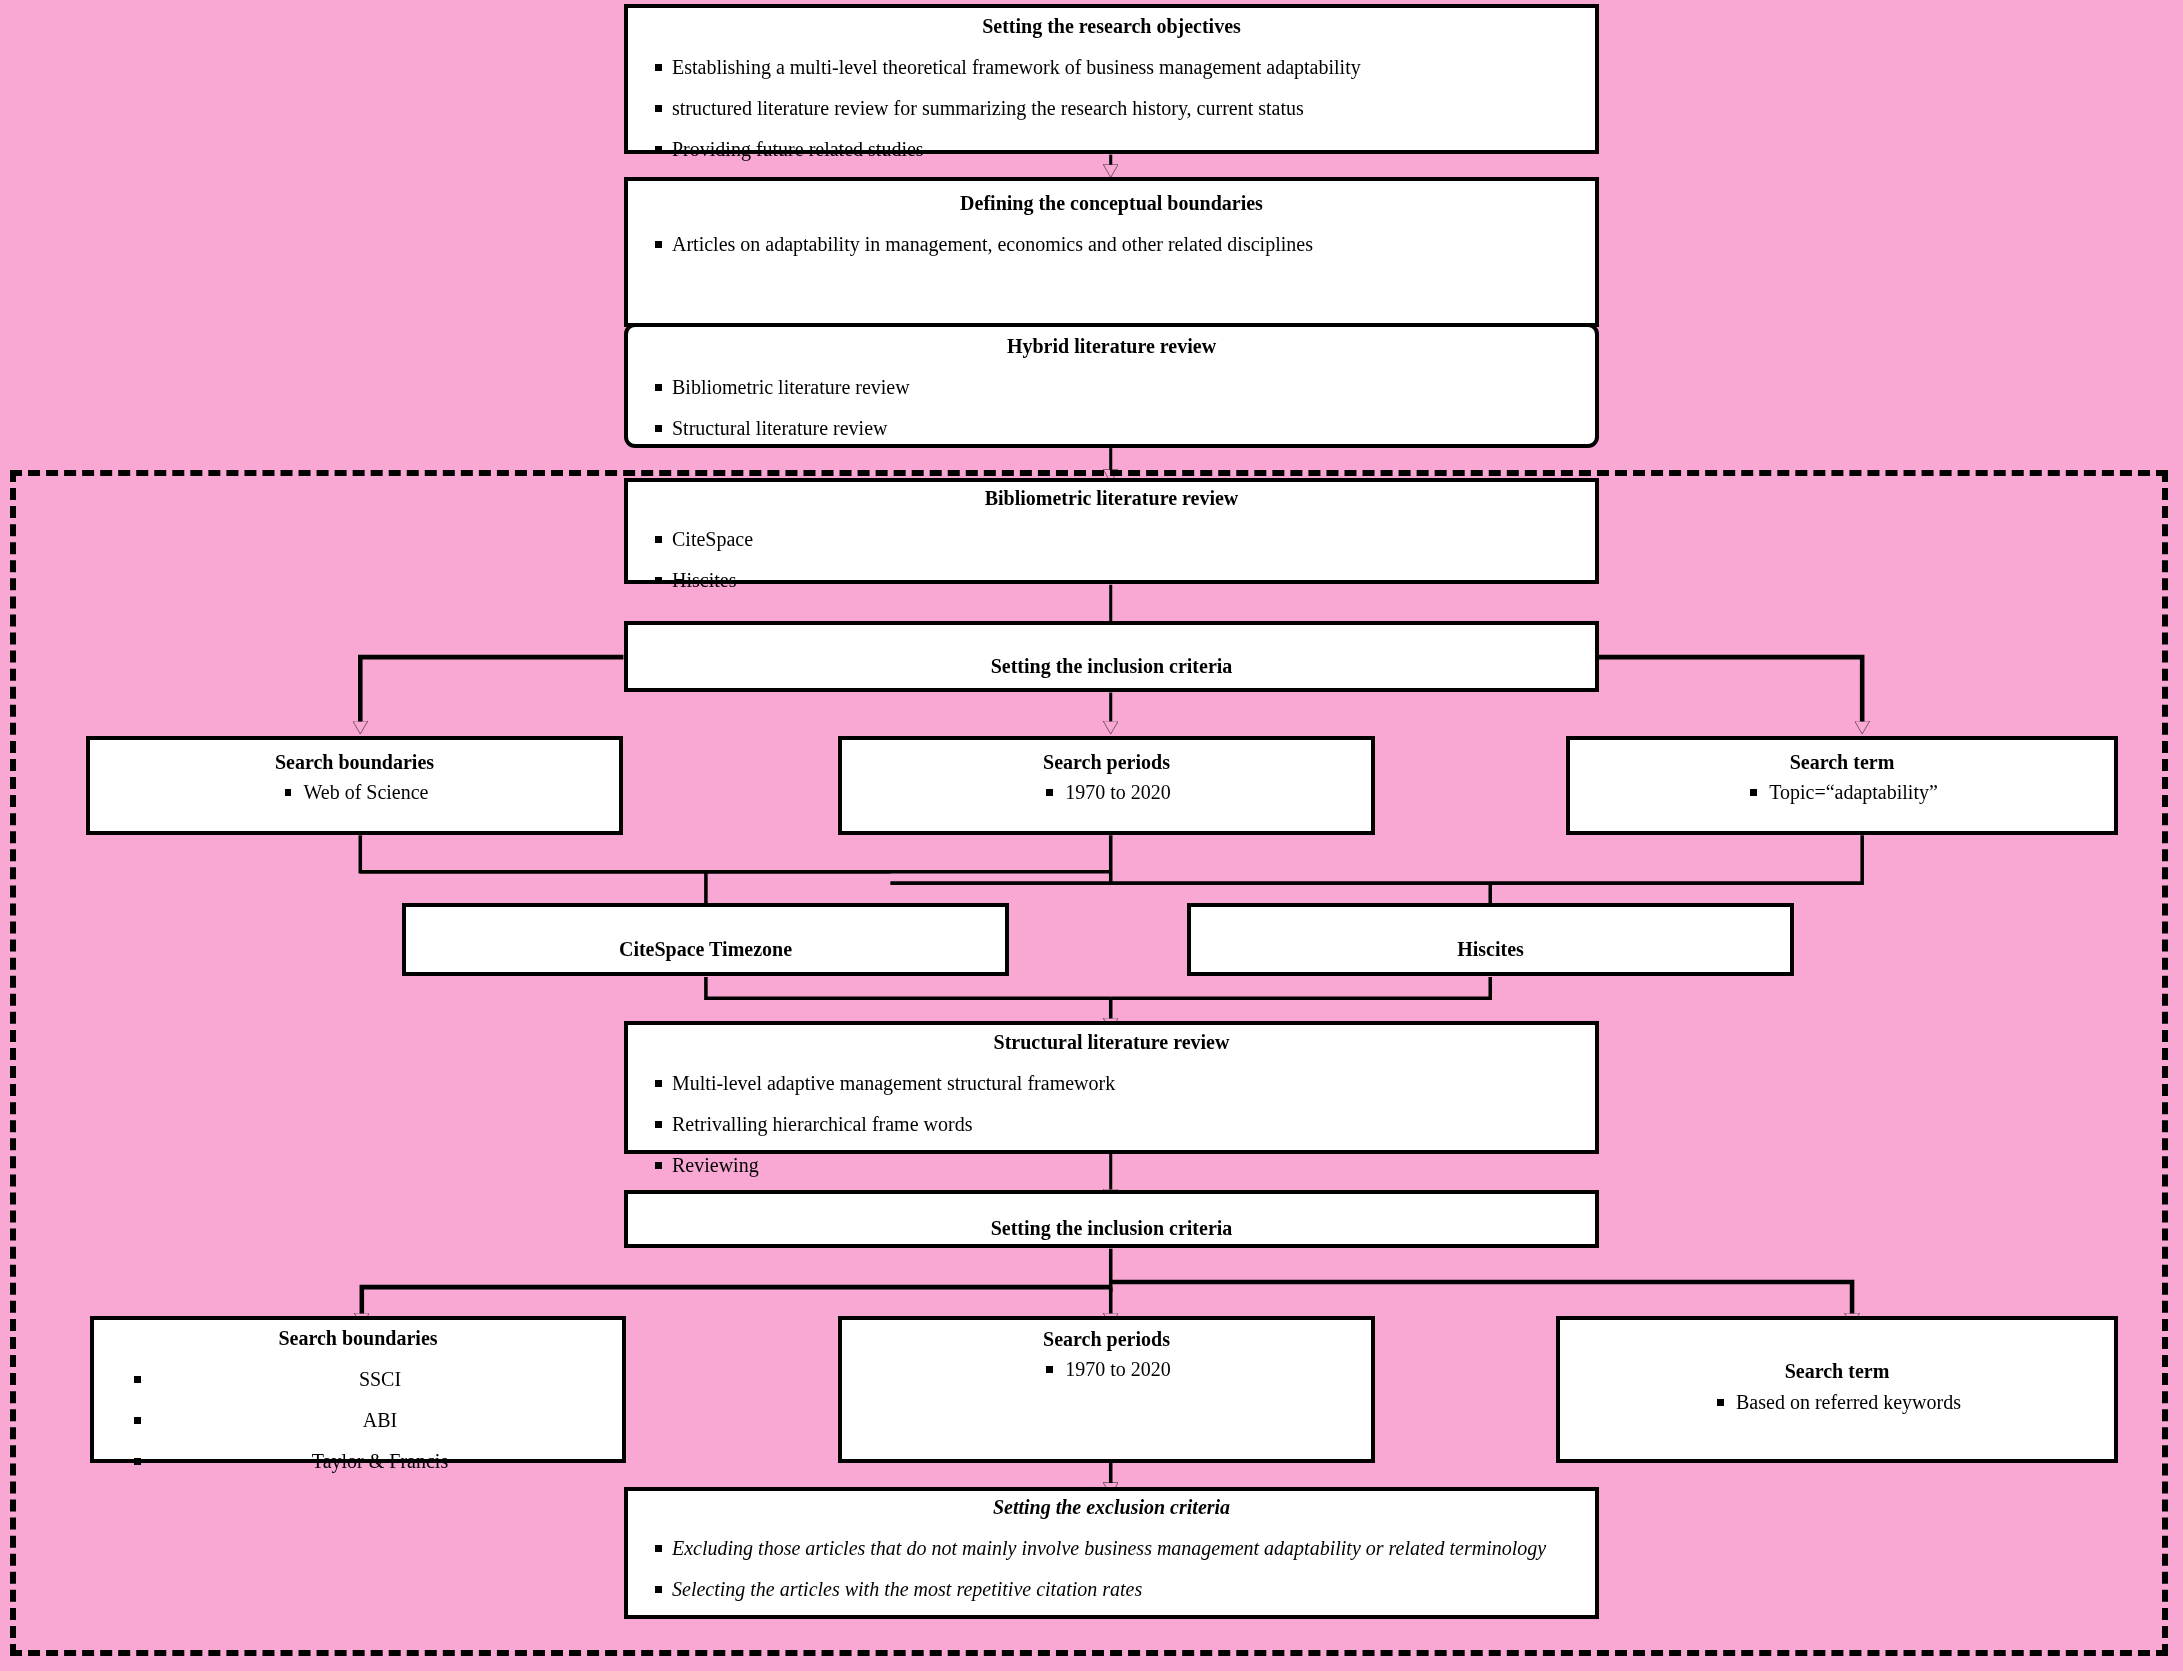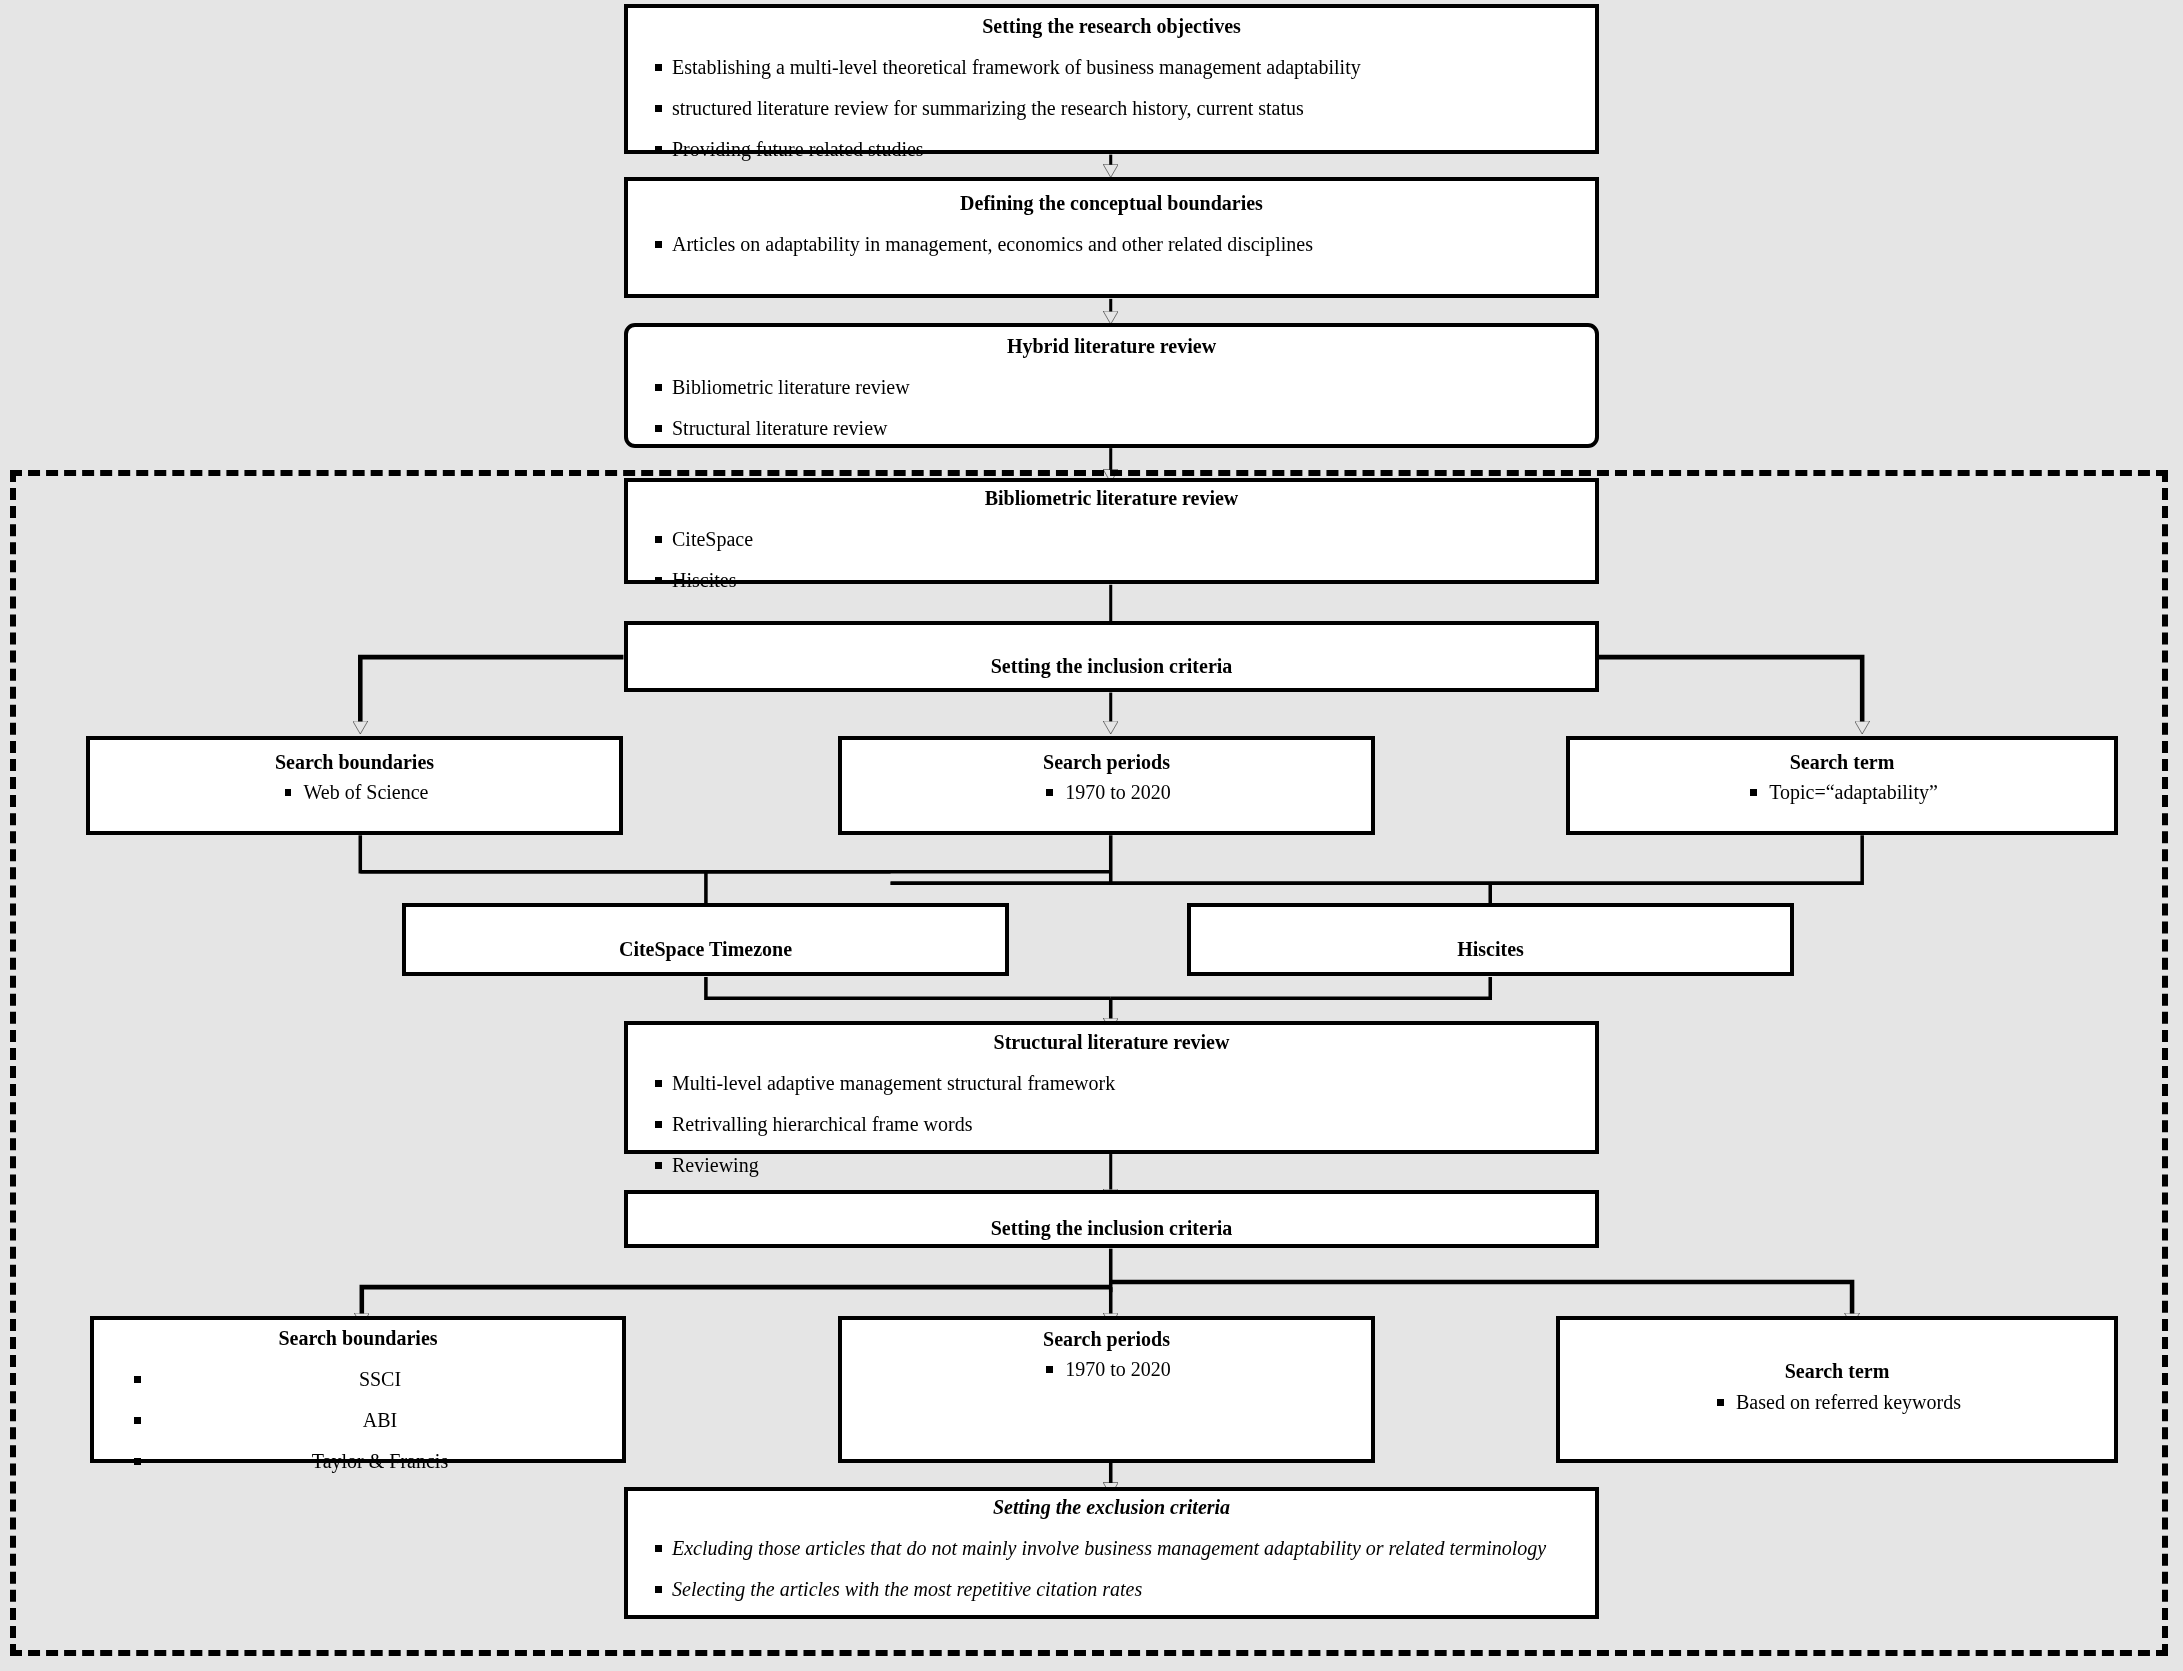--- a/index.html
+++ b/index.html
@@ -1,17 +1,17 @@
 <!DOCTYPE html>
 <html style="font-size:8px"><head>
 <meta charset="utf-8">
 <style>
   html,body{margin:0;padding:0;background:#ffffff;}
   body{font-family:"Liberation Serif","DejaVu Serif",serif;}
-  #stage{position:relative;width:2183px;height:1672px;background:#e5e5e5;overflow:hidden;}
+  #stage{position:relative;width:2183px;height:1672px;background:#f9a8d4;overflow:hidden;}
 
   
   #dashed-frame{
     position:absolute;
     left:10px;top:470px;
     width:2158px;height:1186px;
     border:6.6px dashed #000;
     box-sizing:border-box;
     pointer-events:none;
   }
@@ -123,21 +123,21 @@
     <div class="inner">
       <div class="title">Setting the research objectives</div>
       <ul class="bullets">
         <li>Establishing a multi-level theoretical framework of business management adaptability</li>
         <li>structured literature review for summarizing the research history, current status</li>
         <li>Providing future related studies</li>
       </ul>
     </div>
   </div>
 
-  <div class="fbox" style="left:624px;top:177px;width:975px;height:121px;">
+  <div class="fbox" style="left:624px;top:177px;width:975px;height:150px;">
     <div class="inner" style="padding-top:11px;">
       <div class="title">Defining the conceptual boundaries</div>
       <ul class="bullets">
         <li>Articles on adaptability in management, economics and other related disciplines</li>
       </ul>
     </div>
   </div>
 
   <div class="fbox" style="left:624px;top:323px;width:975px;height:125px;border-radius:11px;">
     <div class="inner" style="padding-top:8px;">

